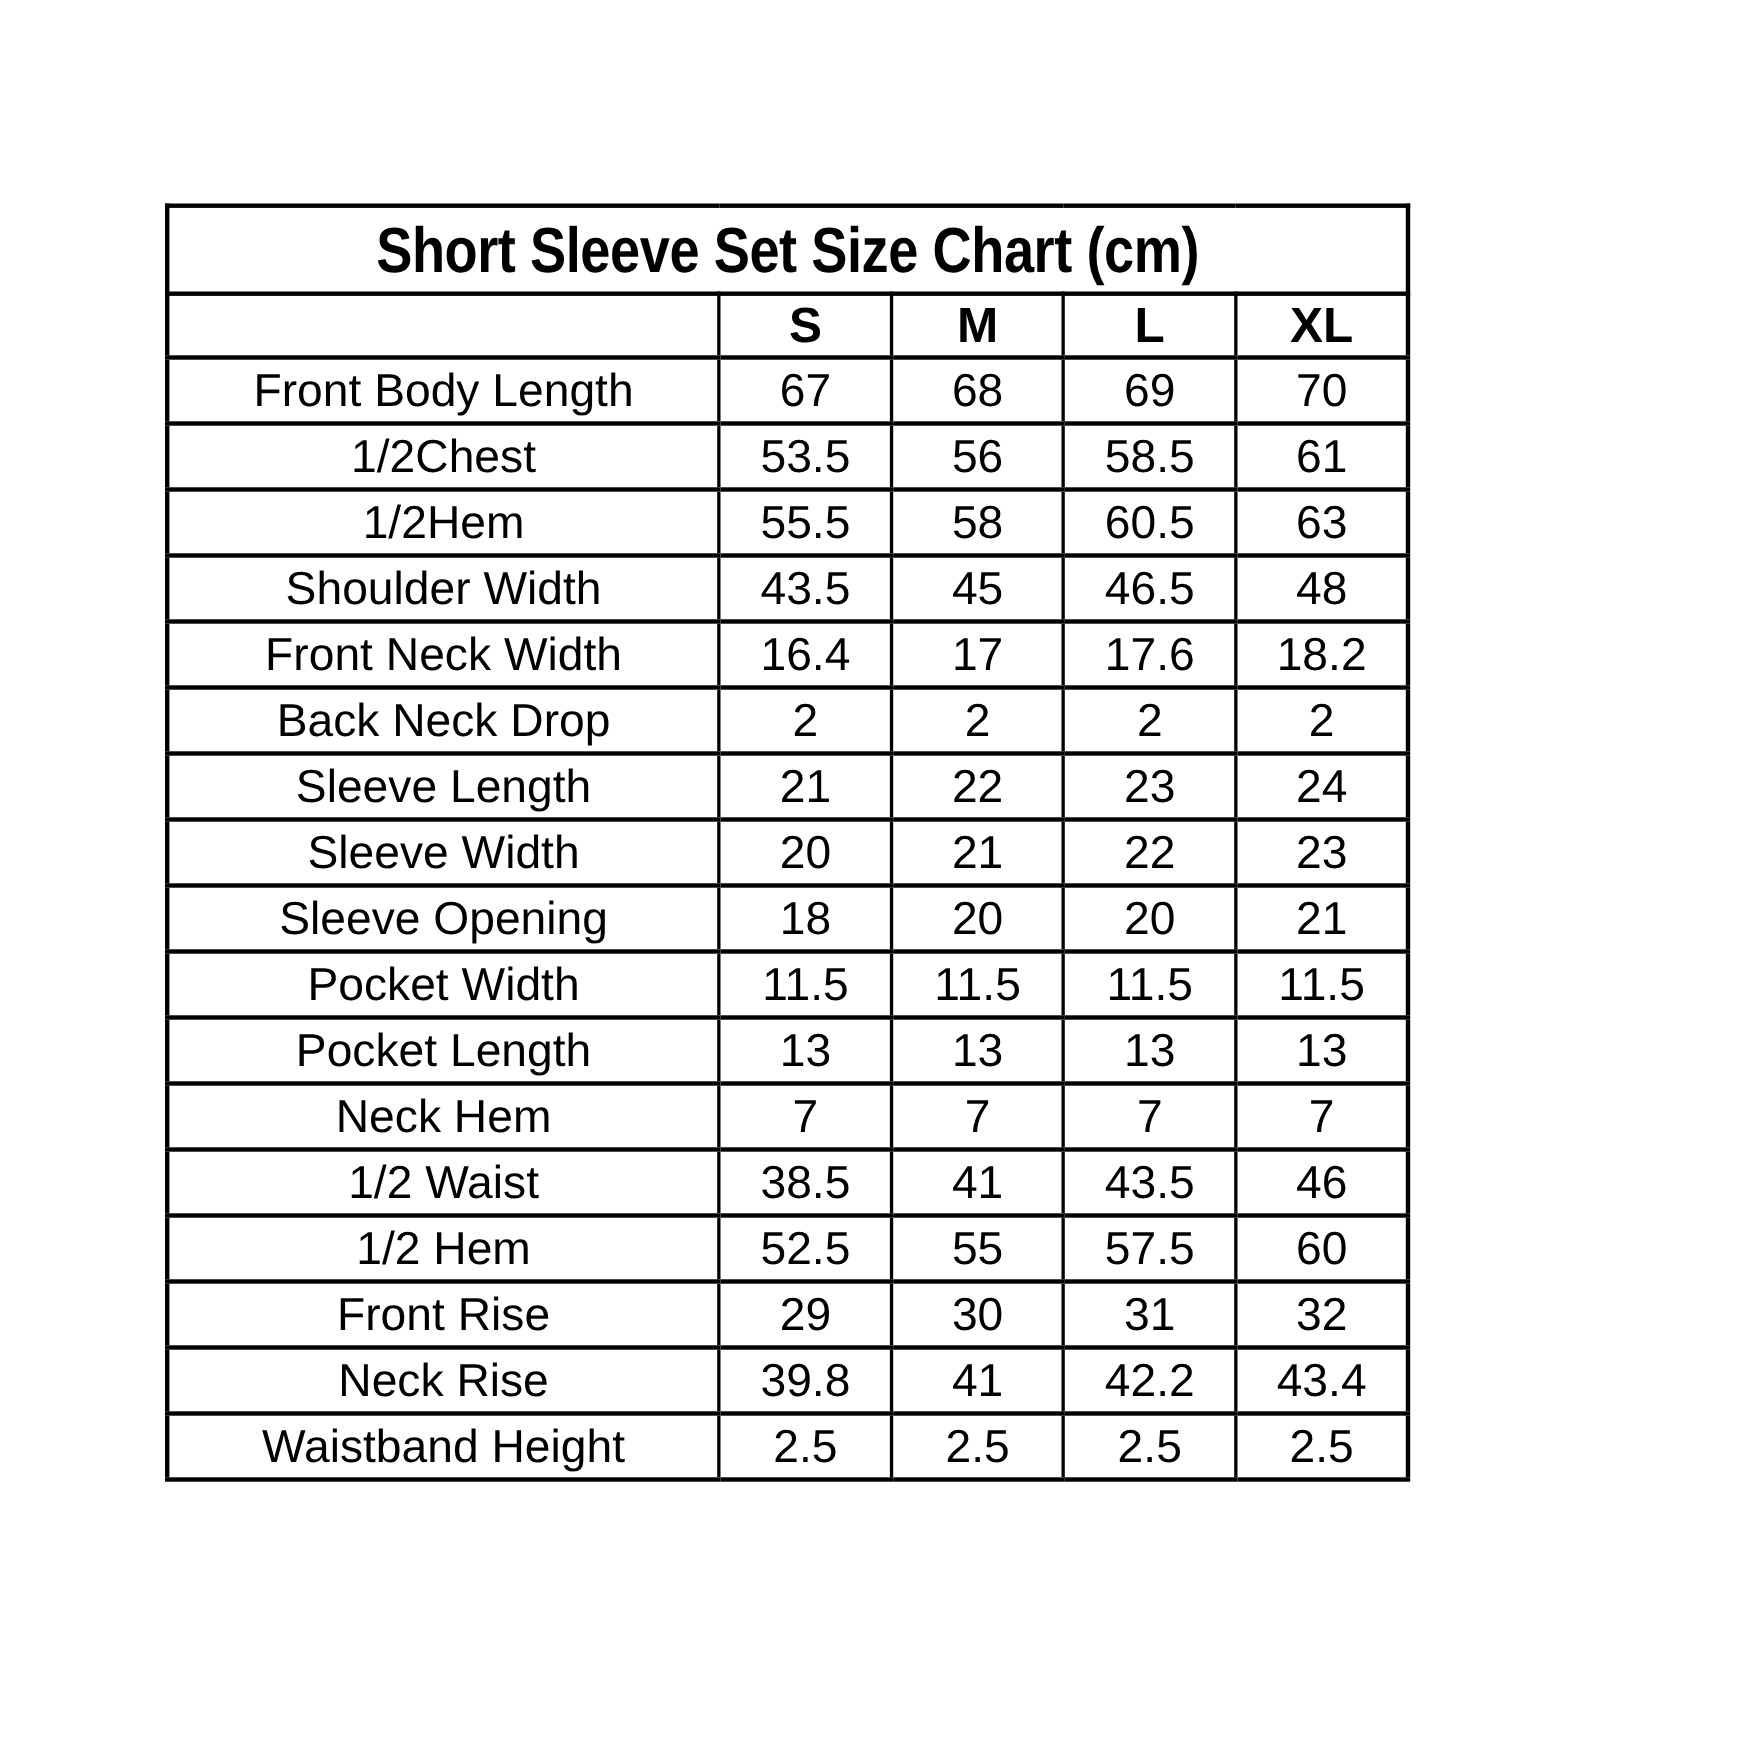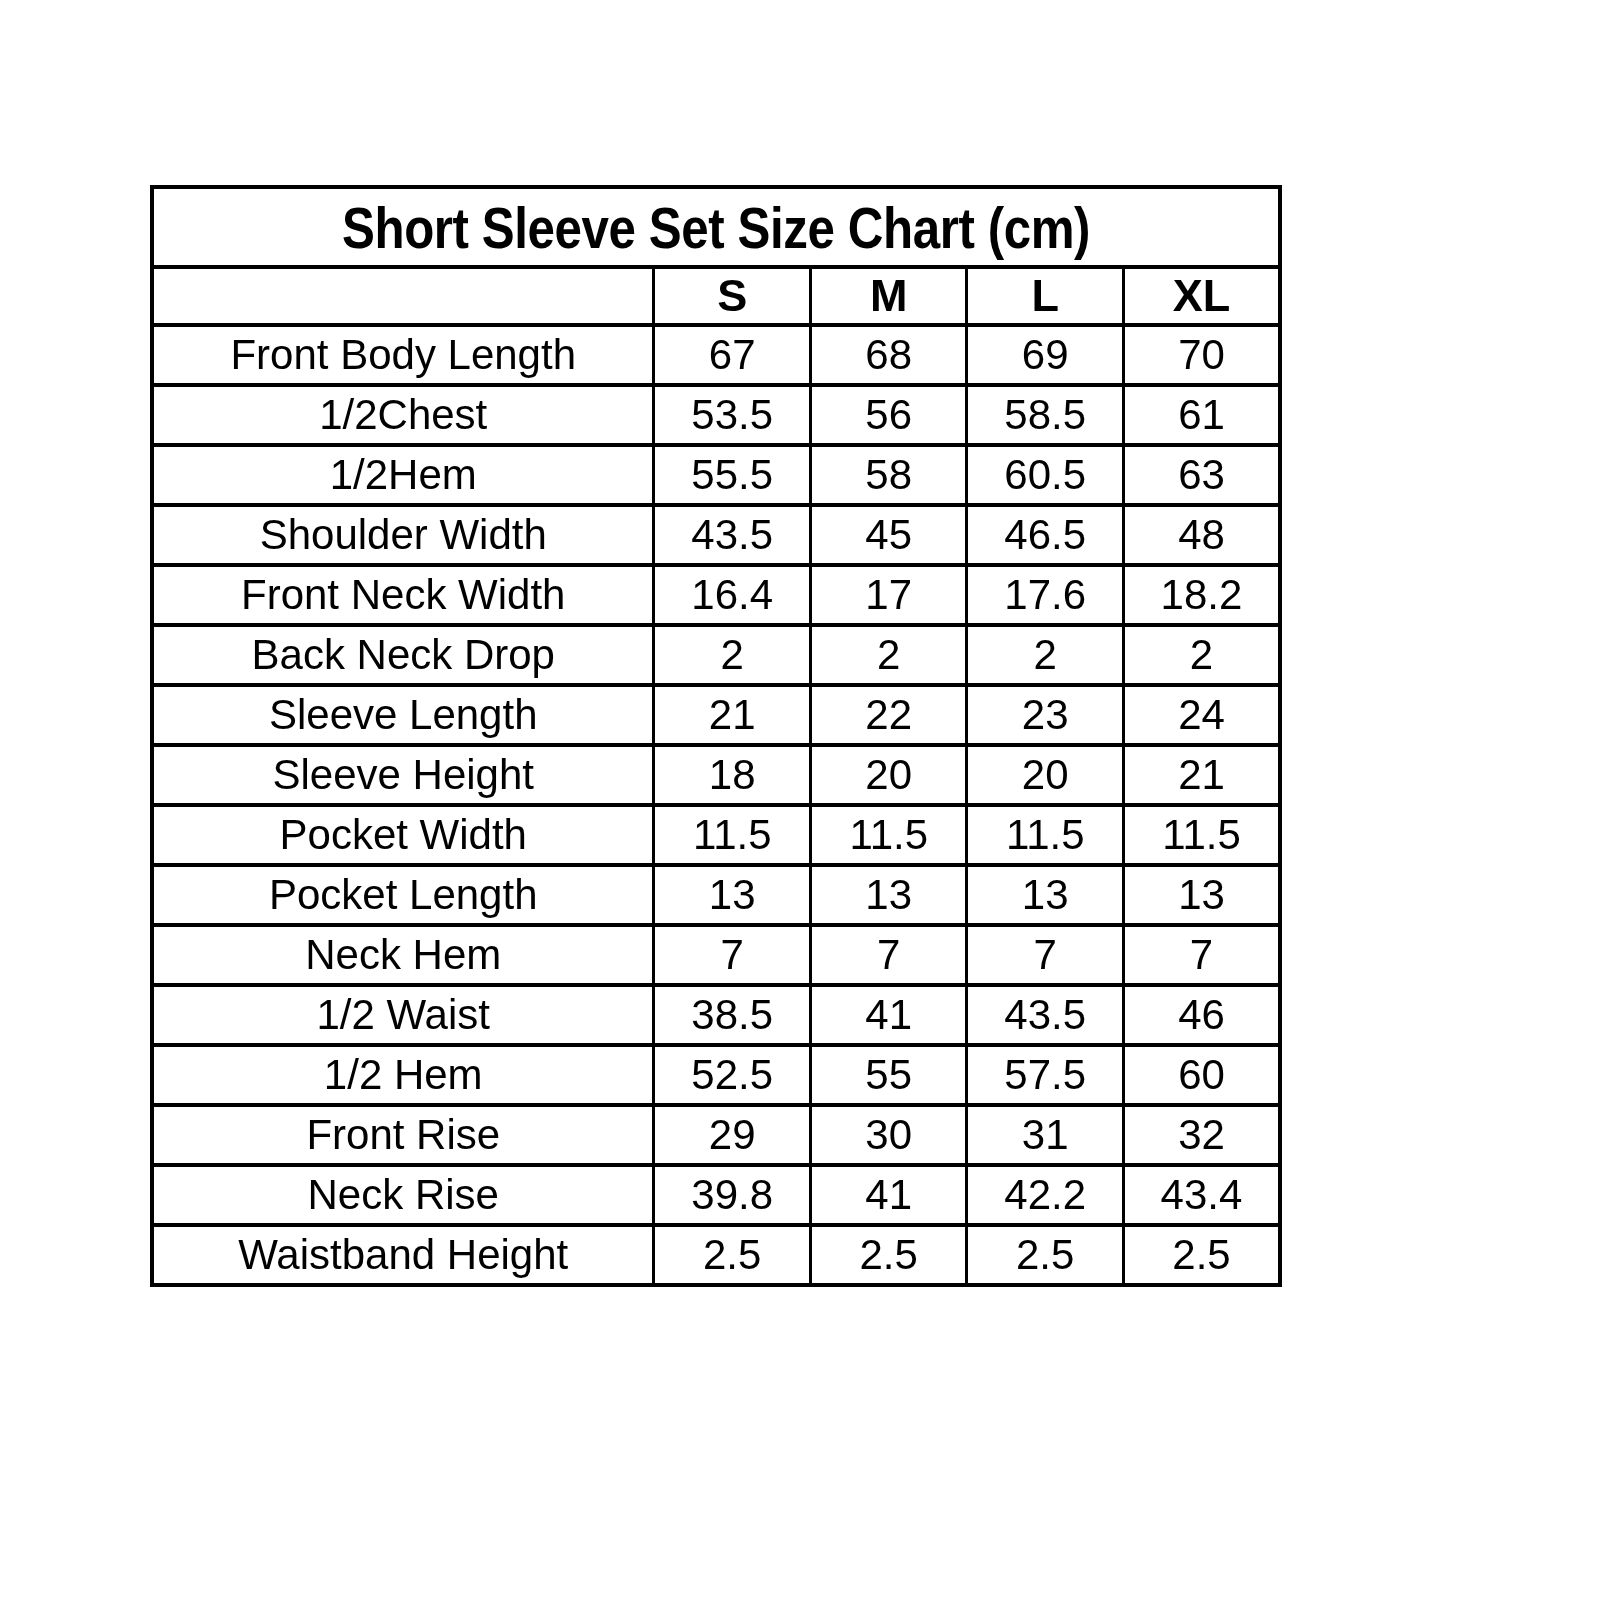--- a/index.html
+++ b/index.html
@@ -143,21 +143,28 @@
           <td class="value-cell">2</td>
         </tr>
         <tr>
           <td class="label-cell">Sleeve Length</td>
           <td class="value-cell">21</td>
           <td class="value-cell">22</td>
           <td class="value-cell">23</td>
           <td class="value-cell">24</td>
         </tr>
         <tr>
-          <td class="label-cell">Sleeve Height</td>
+          <td class="label-cell">Sleeve Width</td>
+          <td class="value-cell">20</td>
+          <td class="value-cell">21</td>
+          <td class="value-cell">22</td>
+          <td class="value-cell">23</td>
+        </tr>
+        <tr>
+          <td class="label-cell">Sleeve Opening</td>
           <td class="value-cell">18</td>
           <td class="value-cell">20</td>
           <td class="value-cell">20</td>
           <td class="value-cell">21</td>
         </tr>
         <tr>
           <td class="label-cell">Pocket Width</td>
           <td class="value-cell">11.5</td>
           <td class="value-cell">11.5</td>
           <td class="value-cell">11.5</td>

